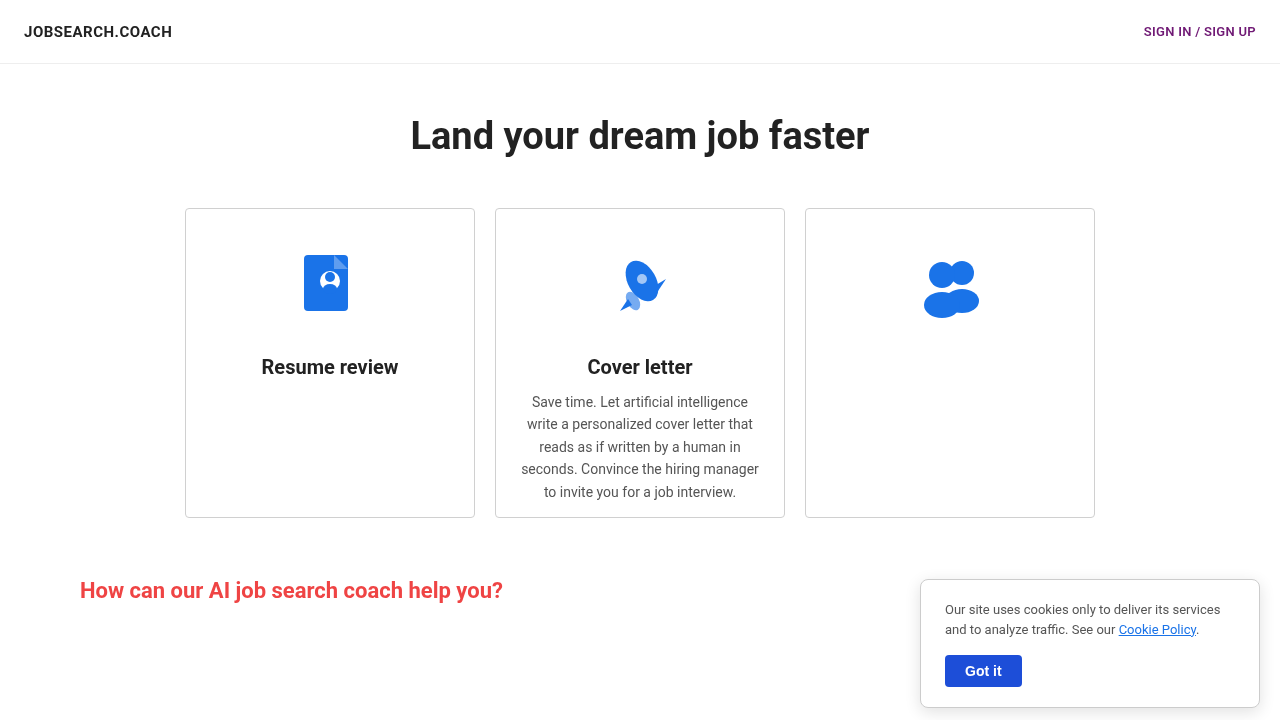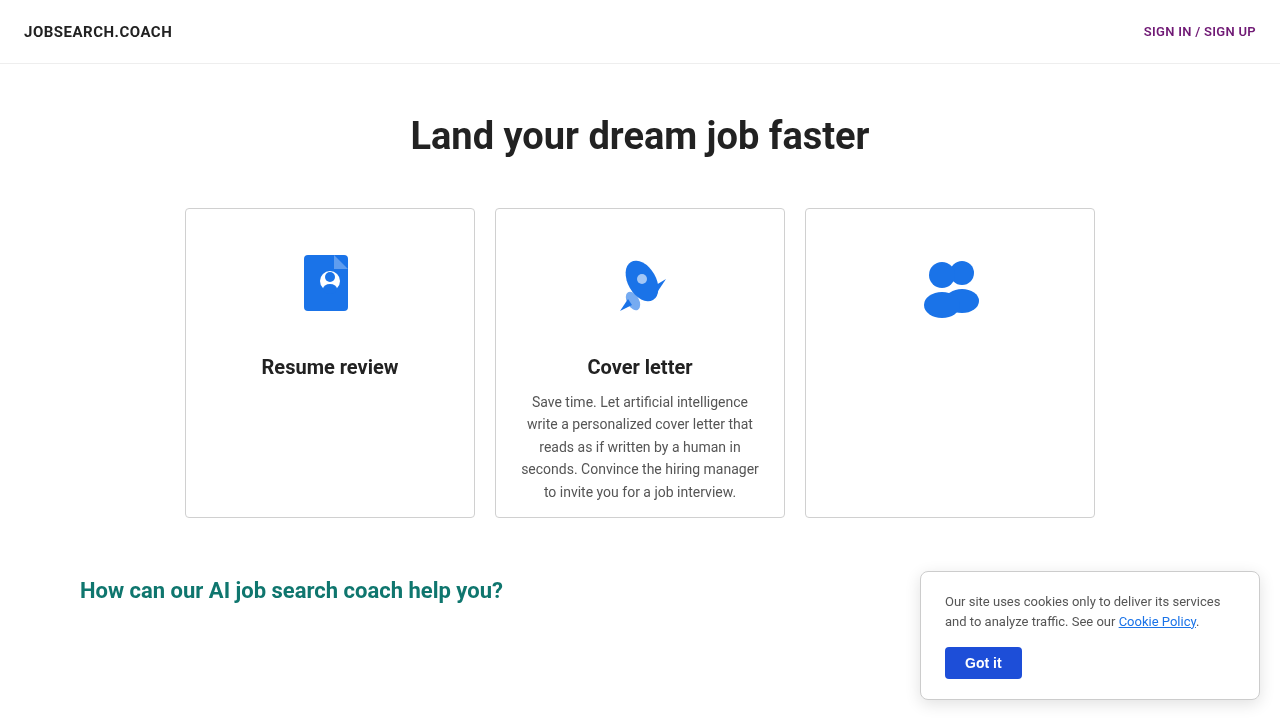--- a/index.html
+++ b/index.html
@@ -95,33 +95,33 @@
       line-height: 1.6;
     }
 
     
     .below-fold {
       padding: 20px 80px;
     }
     .below-fold h2 {
       font-size: 22px;
       font-weight: 700;
-      color: #0f766e;
+      color: #ef4444;
       margin-bottom: 16px;
     }
     .below-fold h3 {
       font-size: 18px;
       font-weight: 700;
       color: #222;
     }
 
     
     .cookie-banner {
       position: fixed;
-      bottom: 20px;
+      bottom: 12px;
       right: 20px;
       background: #fff;
       border: 1px solid #ccc;
       border-radius: 8px;
       padding: 20px 24px;
       width: 340px;
       box-shadow: 0 4px 16px rgba(0,0,0,0.12);
       z-index: 1000;
     }
     .cookie-banner p {

